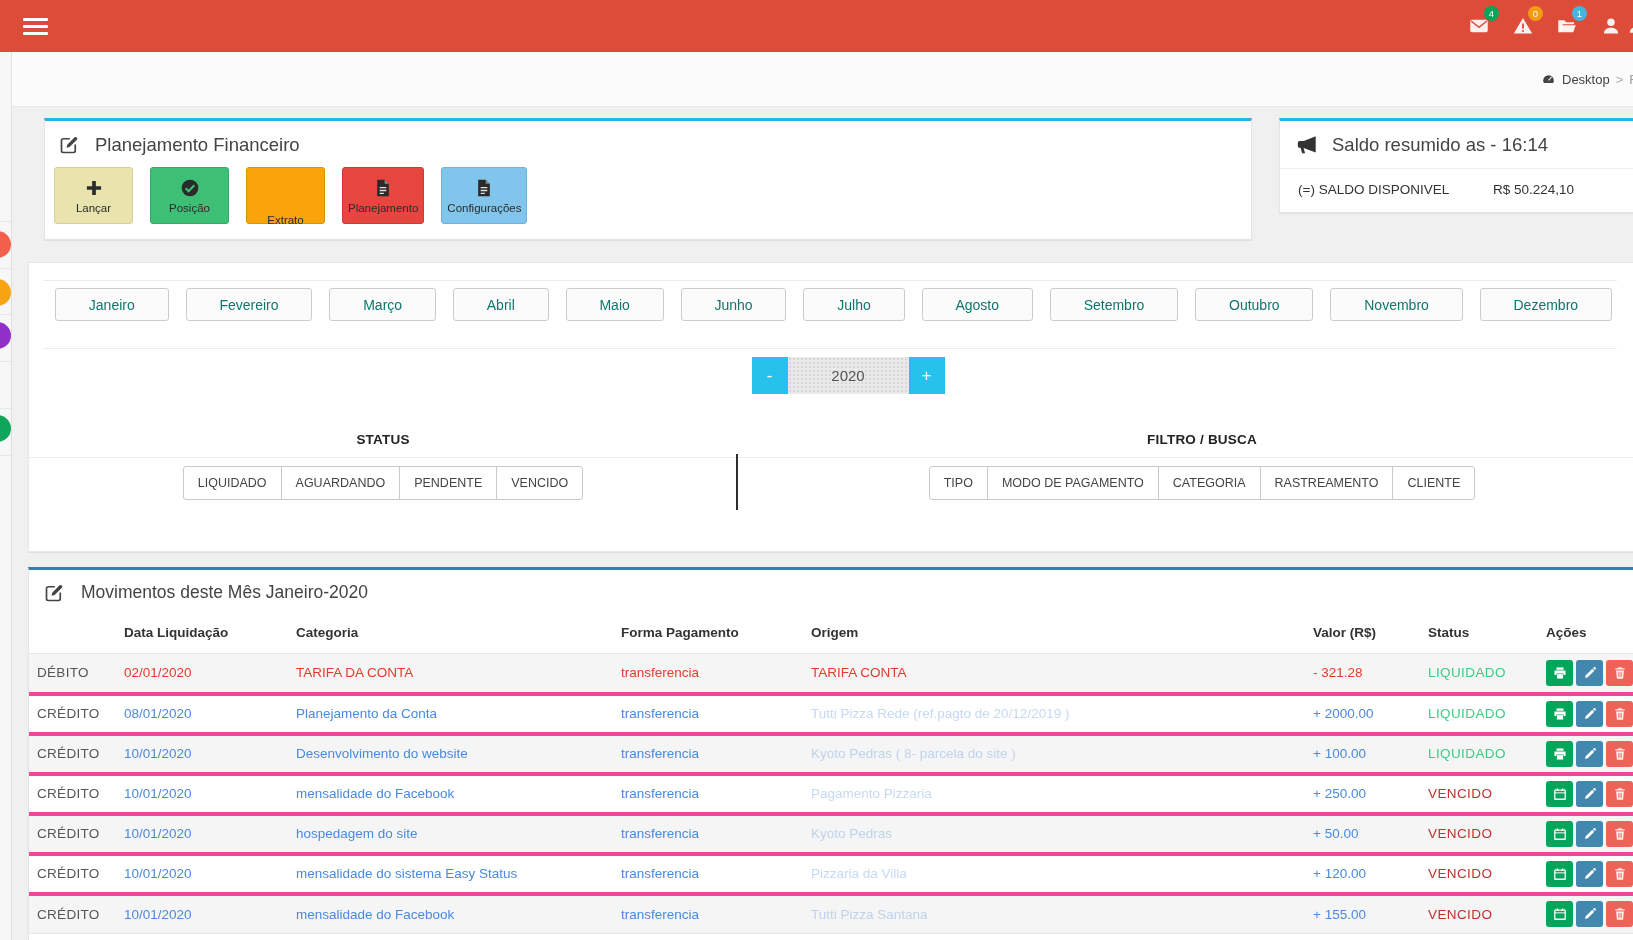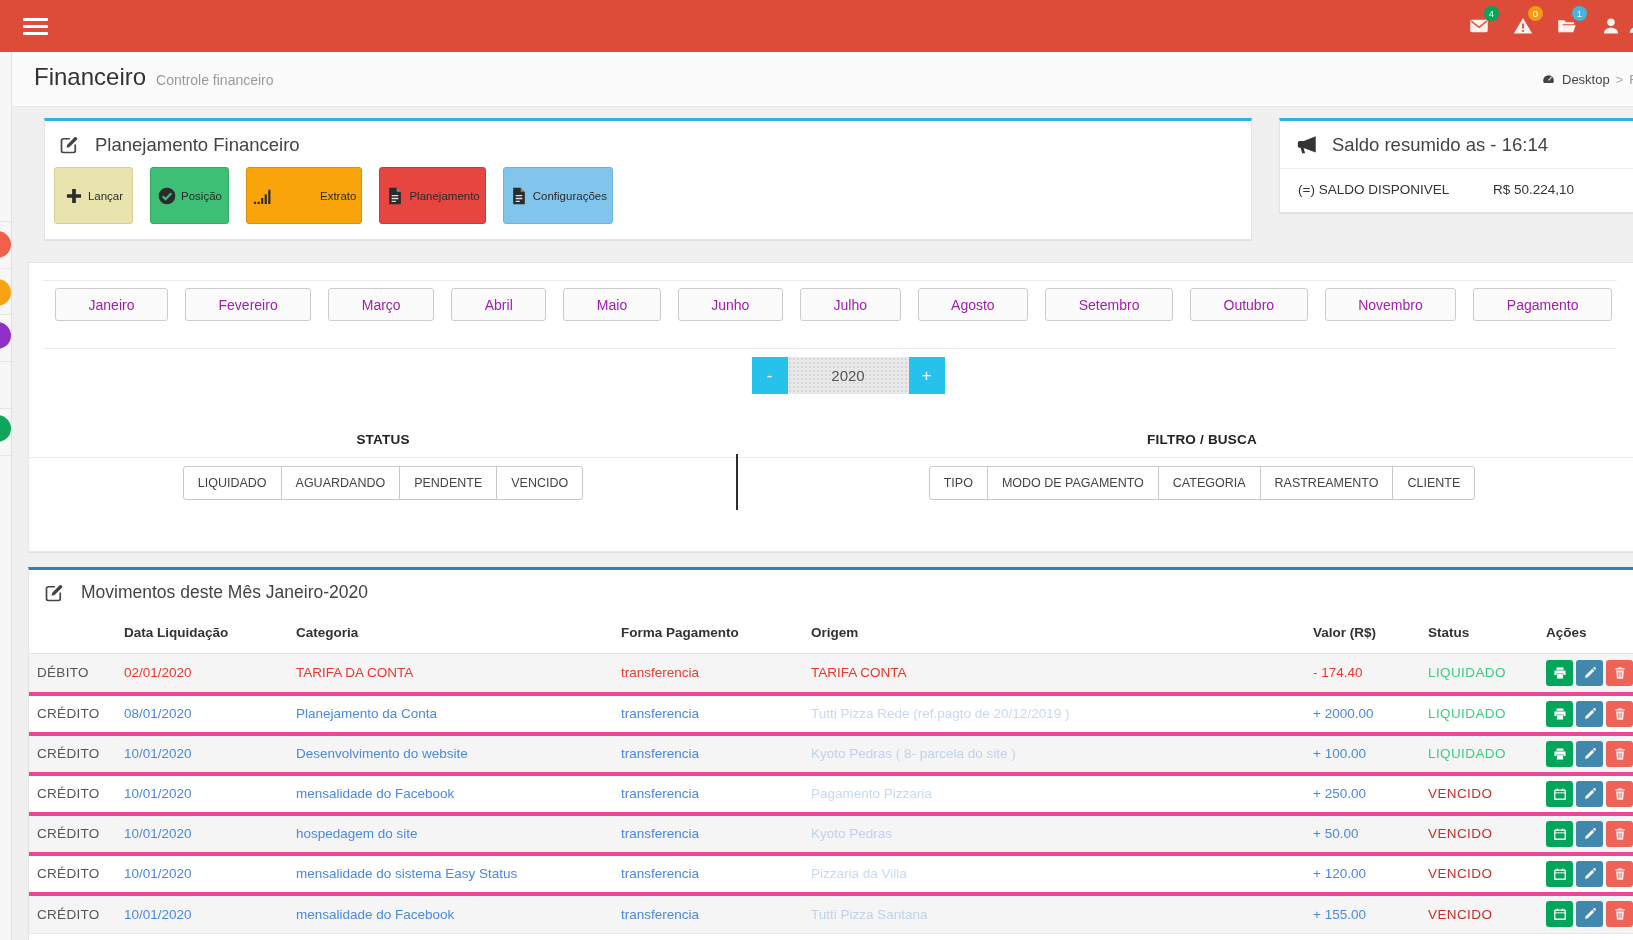--- a/index.html
+++ b/index.html
@@ -43,21 +43,21 @@
   .top-aqua { border-top:3px solid #2ab3e4; }
   .top-blue { border-top:3px solid #3580ab; }
 
   
   .boxA { left:44px; top:118px; width:1208px; height:122px; }
   .panel-head { display:flex; align-items:center; gap:16px; padding:13px 0 0 14px; color:#444; }
   .panel-head svg { width:20px; height:20px; color:#444; }
   .panel-title { font-size:18.5px; }
   .actions-row { display:flex; gap:17px; padding:11px 0 0 9px; }
   .action-btn { min-width:79px; height:57px; padding:0 5px; border-radius:3px; border:1px solid rgba(0,0,0,.14);
-                display:flex; flex-direction:row; align-items:center; justify-content:center; gap:4px; cursor:pointer; }
+                display:flex; flex-direction:column; align-items:center; justify-content:center; gap:4px; cursor:pointer; }
   .action-btn svg { width:20px; height:20px; color:#2b2b2b; }
   .action-btn .lbl { font-size:11.5px; color:#2b2b2b; white-space:nowrap; }
   .ac-khaki{background:#e9e4ae; border-color:#d6d095;}
   .ac-green{background:#3dbf76; border-color:#35a968;}
   .ac-orange{background:#f8a40a; border-color:#dd9206;gap:48px;}
   .ac-red{background:#e74540; border-color:#cf3a35;}
   .ac-blue{background:#82c5ec; border-color:#6cb2dd;}
 
   
   .boxB { left:1279px; top:118px; width:400px; height:95px; }
@@ -67,21 +67,21 @@
   .boxB-row { display:flex; justify-content:space-between; padding:13px 104px 0 18px; font-size:13.5px; color:#333; }
 
   
   .boxC { left:28px; top:262px; width:1640px; height:290px; border-color:#e7e7e7; }
   .boxC hr { border:0; border-top:1px solid #ececec; margin:0 50px 0 14px; }
   .hr-full { margin:0 !important; }
   .hr1 { margin-top:17px !important; }
   .hr2 { margin-top:27px !important; }
   .months-row { display:flex; gap:17px; margin:7px 55px 0 26px; }
   .month-btn { flex:1 1 auto; height:33px; background:#fbfbfb; border:1px solid #ccc; border-radius:3px;
-               font-size:14px; color:#a21caf; display:flex; align-items:center; justify-content:center; cursor:pointer; white-space:nowrap; }
+               font-size:14px; color:#0f766e; display:flex; align-items:center; justify-content:center; cursor:pointer; white-space:nowrap; }
   .year-row { display:flex; justify-content:center; margin-top:8px; }
   .yr-btn { width:36px; height:37px; background:#26c2ec; color:#fff; font-size:17px; border:none; cursor:pointer;
             display:flex; align-items:center; justify-content:center; }
   .yr-display { width:121px; height:37px; background:#e9e9e9;
                 background-image:radial-gradient(#d7d7d7 1px, transparent 1.2px); background-size:4px 4px;
                 color:#555; font-size:15px; display:flex; align-items:center; justify-content:center; }
   .sf-headings { display:flex; margin-top:36px; }
   .sf-left { width:708px; text-align:center; }
   .sf-right { flex:1; text-align:center; }
   .sf-title { font-size:13.5px; font-weight:bold; color:#222; letter-spacing:.2px; }
@@ -238,24 +238,20 @@
   <div class="strip-sep" style="top:262px"></div>
   <div class="strip-dot" style="top:227px;background:#f7a312"></div>
   <div class="strip-sep" style="top:309px"></div>
   <div class="strip-dot" style="top:270px;background:#9030c9"></div>
   <div class="strip-sep" style="top:356px"></div>
   <div class="strip-sep" style="top:403px"></div>
   <div class="strip-dot" style="top:363px;background:#0fa65c"></div>
 </div>
 
 <div class="page-header">
-  <div class="page-title-wrap">
-    <span class="page-title">Financeiro</span>
-    <span class="page-subtitle">Controle financeiro</span>
-  </div>
   <div class="breadcrumb">
     <svg>
         <use href="#i-gauge"></use>
       </svg>
     <span>Desktop</span>
     <span class="crumb-sep">&gt;</span>
     <span class="crumb-current">F</span>
   </div>
 </div>
 
@@ -320,21 +316,21 @@
     <div class="month-btn">Fevereiro</div>
     <div class="month-btn">Março</div>
     <div class="month-btn">Abril</div>
     <div class="month-btn">Maio</div>
     <div class="month-btn">Junho</div>
     <div class="month-btn">Julho</div>
     <div class="month-btn">Agosto</div>
     <div class="month-btn">Setembro</div>
     <div class="month-btn">Outubro</div>
     <div class="month-btn">Novembro</div>
-    <div class="month-btn">Pagamento</div>
+    <div class="month-btn">Dezembro</div>
   </div>
   <hr class="hr2">
   <div class="year-row">
     <button class="yr-btn">-</button>
     <div class="yr-display">2020</div>
     <button class="yr-btn">+</button>
   </div>
   <div class="sf-headings">
     <div class="sf-left"><span class="sf-title">STATUS</span></div>
     <div class="sf-right"><span class="sf-title">FILTRO / BUSCA</span></div>
@@ -392,21 +388,21 @@
         <th>Ações</th>
       </tr>
     </thead>
     <tbody>
       <tr class="stripe">
         <td class="c-type">DÉBITO</td>
         <td class="tone-red">02/01/2020</td>
         <td class="tone-red">TARIFA DA CONTA</td>
         <td class="tone-red">transferencia</td>
         <td class="tone-red c-origin">TARIFA CONTA</td>
-        <td class="tone-red c-value">- 174.40</td>
+        <td class="tone-red c-value">- 321.28</td>
         <td class="st-green">LIQUIDADO</td>
         <td>
             <div class="acts">
           <button class="act-btn act-green">
                 <svg>
                   <use href="#i-printer"></use>
                 </svg>
               </button>
           <button class="act-btn act-blue">
                 <svg>

